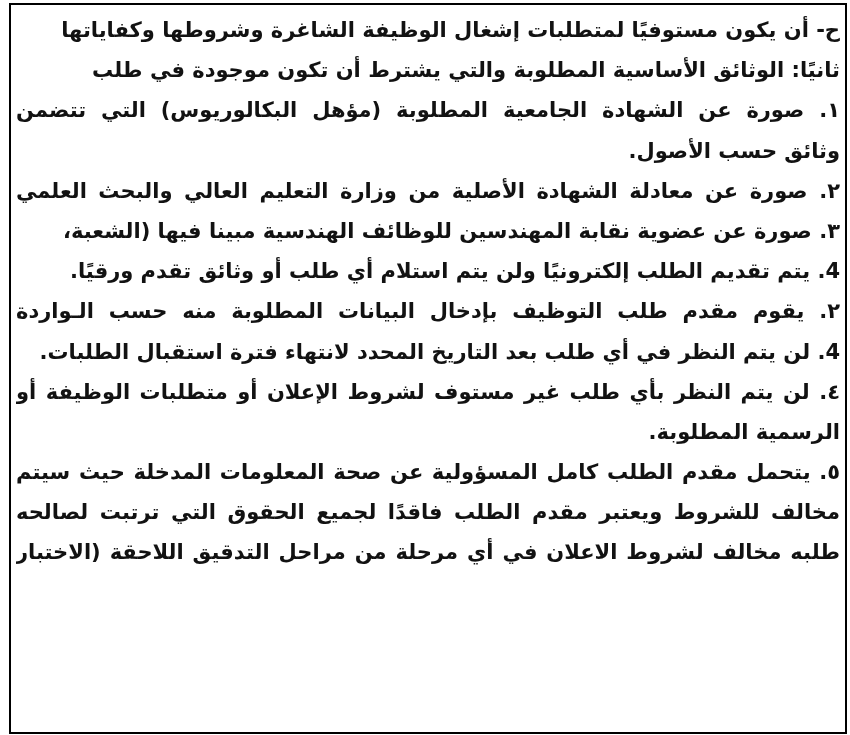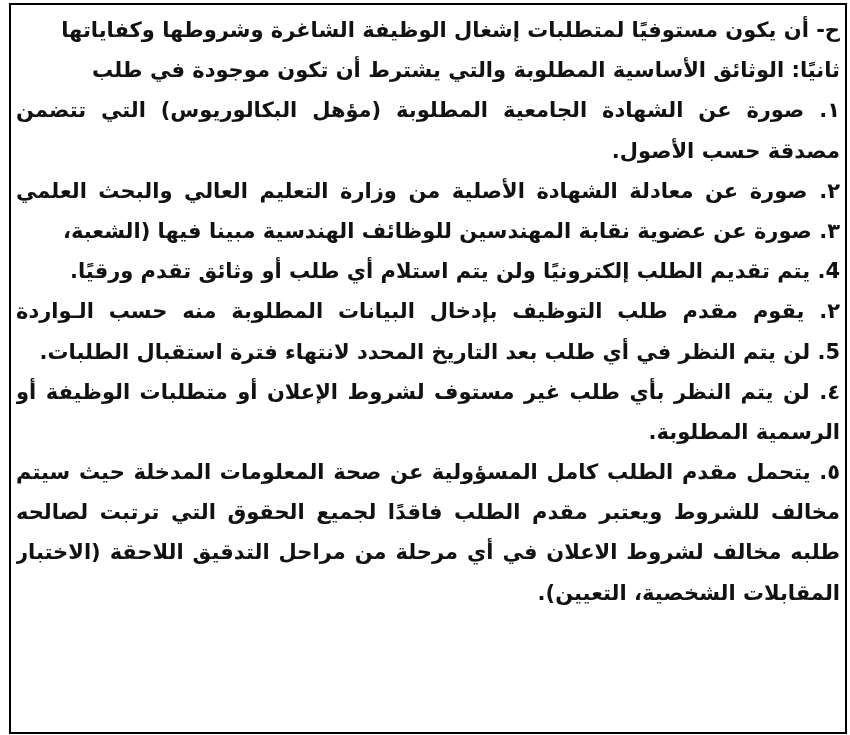--- a/index.html
+++ b/index.html
@@ -49,35 +49,34 @@
 <body>
 
 <div class="page">
   <div class="frame">
 
     <div class="line ln-end">ح- أن يكون مستوفيًا لمتطلبات إشغال الوظيفة الشاغرة وشروطها وكفاياتها الوظيفية.</div>
 
     <div class="line ln-end">ثانيًا: الوثائق الأساسية المطلوبة والتي يشترط أن تكون موجودة في طلب التوظيف الإلكتروني.</div>
 
     <div class="line ln-just">١. صورة عن الشهادة الجامعية المطلوبة (مؤهل البكالوريوس) التي تتضمن التخصص والتقدير</div>
-    <div class="line ln-end">مصدقة حسب الأصول.</div>
+    <div class="line ln-end">وثائق حسب الأصول.</div>
 
     <div class="line ln-just">٢. صورة عن معادلة الشهادة الأصلية من وزارة التعليم العالي والبحث العلمي لحملة الشهادات غير</div>
 
     <div class="line ln-end">٣. صورة عن عضوية نقابة المهندسين للوظائف الهندسية مبينا فيها (الشعبة، القسم، الفرع).</div>
 
 
     <div class="line ln-end">4. يتم تقديم الطلب إلكترونيًا ولن يتم استلام أي طلب أو وثائق تقدم ورقيًا.</div>
 
     <div class="line ln-just">٢. يقوم مقدم طلب التوظيف بإدخال البيانات المطلوبة منه حسب الـواردة والمذكورة في الوثائق</div>
 
-    <div class="line ln-end">5. لن يتم النظر في أي طلب بعد التاريخ المحدد لانتهاء فترة استقبال الطلبات.</div>
+    <div class="line ln-end">4. لن يتم النظر في أي طلب بعد التاريخ المحدد لانتهاء فترة استقبال الطلبات.</div>
 
     <div class="line ln-just">٤. لن يتم النظر بأي طلب غير مستوف لشروط الإعلان أو متطلبات الوظيفة أو به أي نقص</div>
     <div class="line ln-end">الرسمية المطلوبة.</div>
 
     <div class="line ln-just">٥. يتحمل مقدم الطلب كامل المسؤولية عن صحة المعلومات المدخلة حيث سيتم استبعاد أي طلب</div>
     <div class="line ln-just">مخالف للشروط ويعتبر مقدم الطلب فاقدًا لجميع الحقوق التي ترتبت لصالحه حال تبين بأن</div>
     <div class="line ln-just">طلبه مخالف لشروط الاعلان في أي مرحلة من مراحل التدقيق اللاحقة (الاختبار التنافسي،</div>
-    <div class="line ln-end">المقابلات الشخصية، التعيين).</div>
 
   </div>
 </div>
 
 </body></html>

